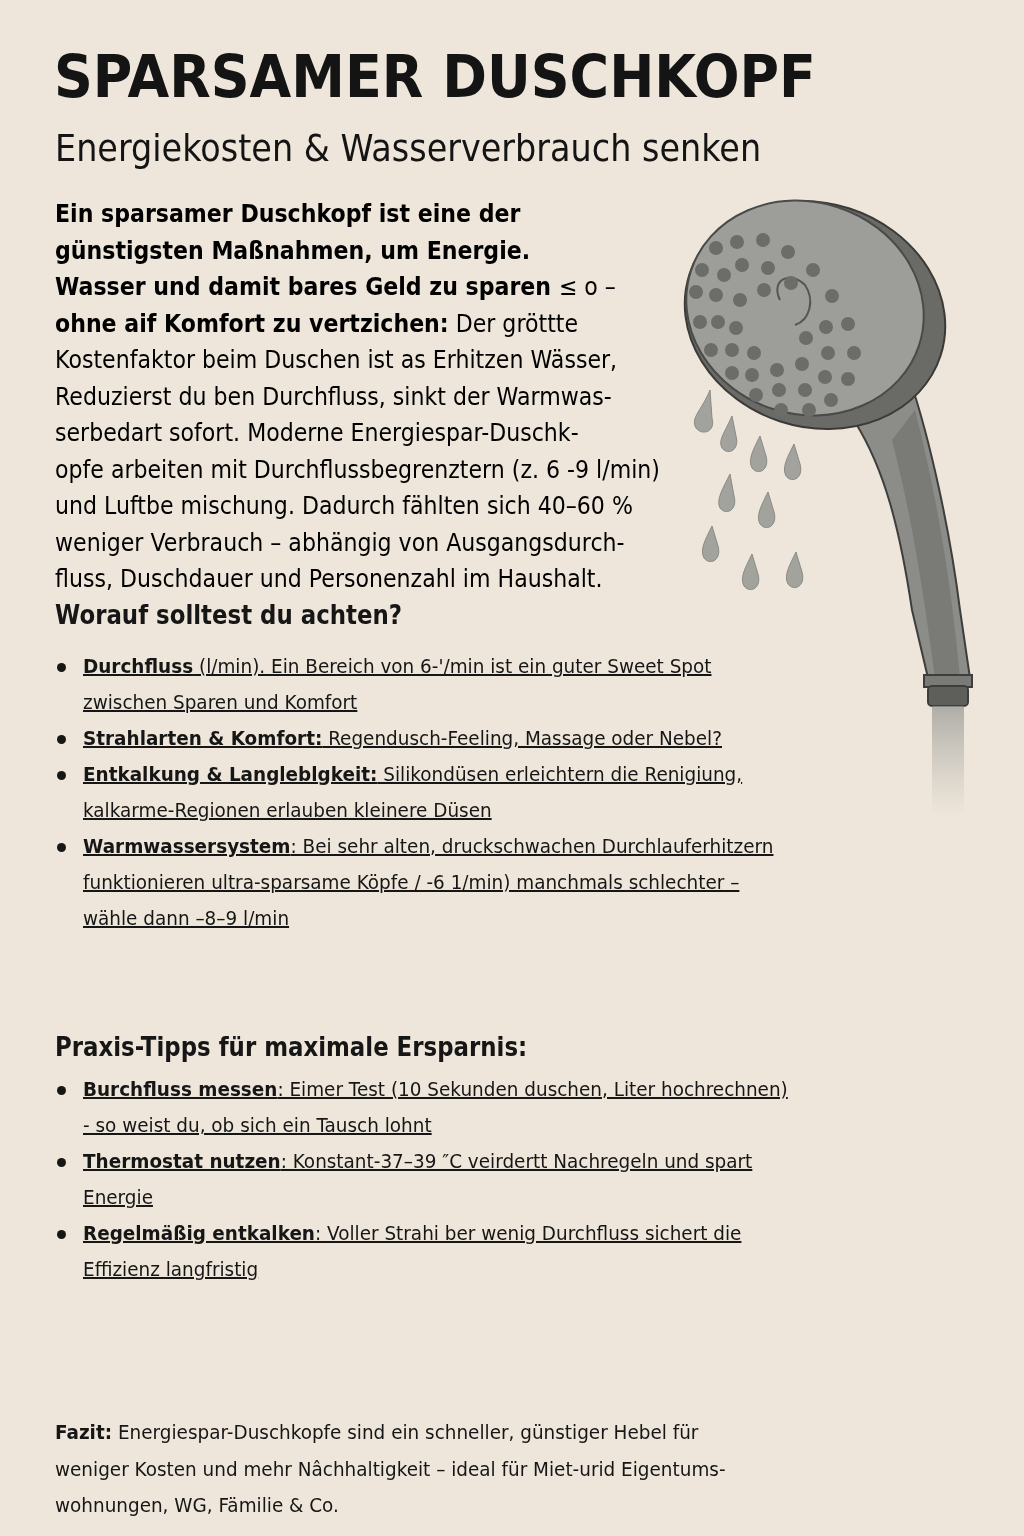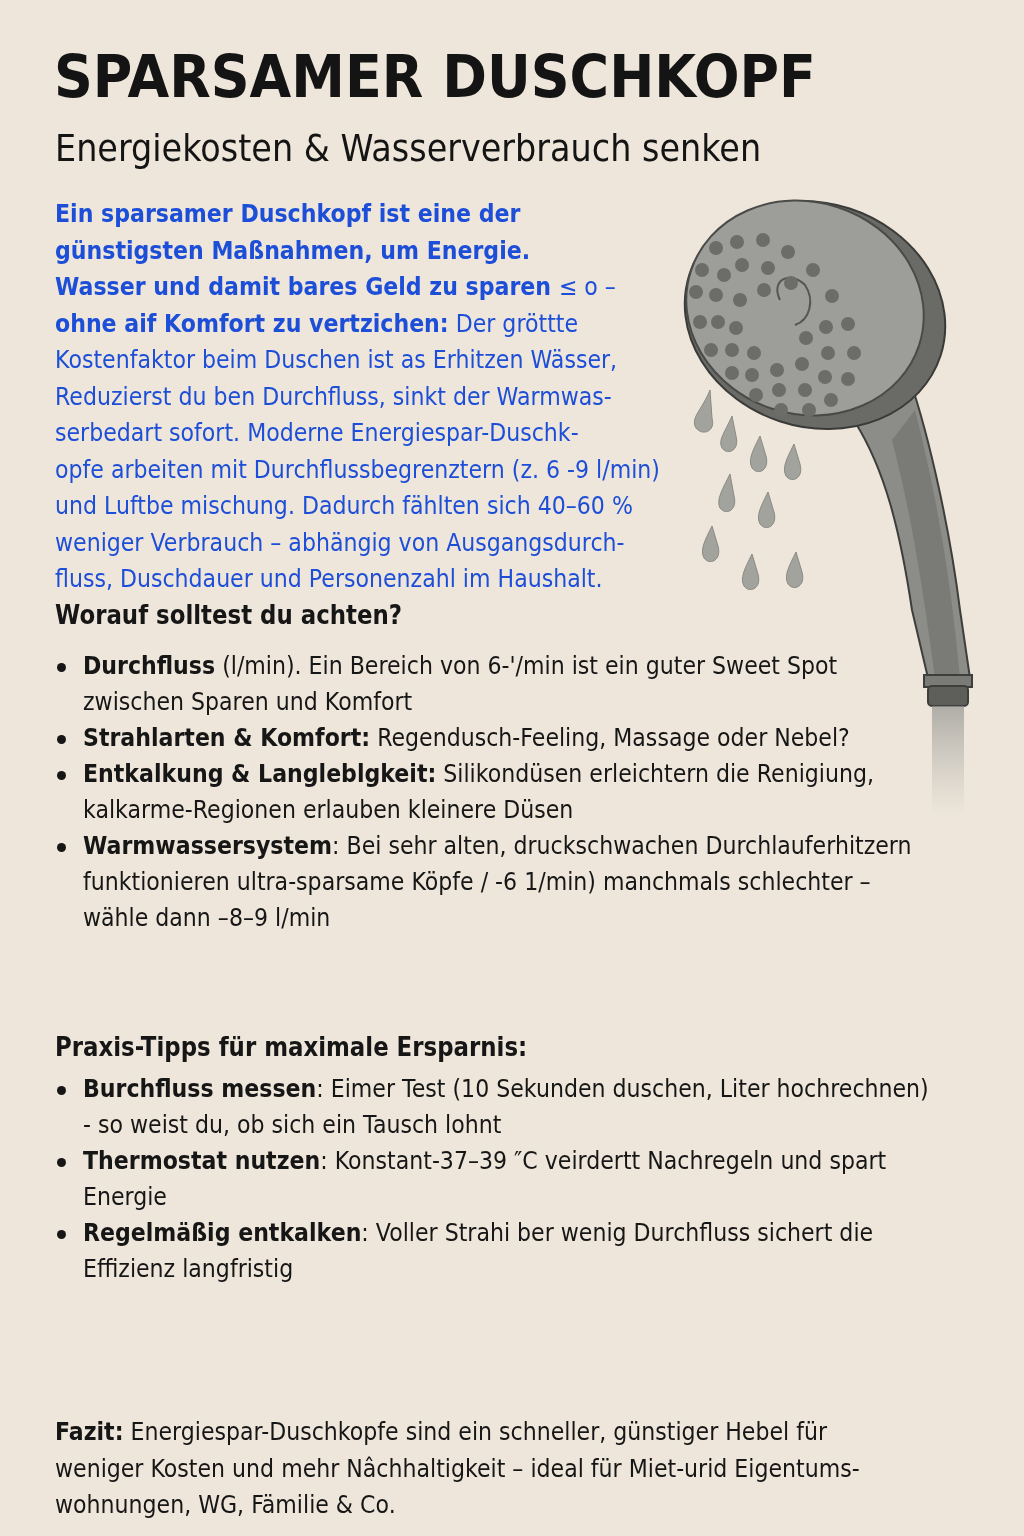--- a/index.html
+++ b/index.html
@@ -17,38 +17,38 @@
     line-height: 70px; white-space: nowrap; color: #141414;
     transform: scaleX(0.93); transform-origin: left top;
   }
   .subtitle {
     position: absolute; left: 55px; top: 122px;
     font-size: 38px; line-height: 52px; white-space: nowrap; color: #141414;
     transform: scaleX(0.88); transform-origin: left top;
   }
   .intro {
     position: absolute; left: 55px; top: 196px; width: 720px;
-    font-size: 24px; line-height: 36.5px; color: #1d4ed8;
+    font-size: 24px; line-height: 36.5px; color: #000000;
   }
   .intro .ln { display: block; white-space: nowrap; transform: scaleX(0.92); transform-origin: left top; }
   .b { font-weight: bold; }
   .h2 {
     position: absolute; left: 55px; font-size: 26px; font-weight: bold;
     white-space: nowrap; transform: scaleX(0.88); transform-origin: left top;
   }
   .list { position: absolute; left: 55px; width: 960px; margin: 0; padding: 0; list-style: none; }
-  .list li { position: relative; padding-left: 28px; font-size: 24px; line-height: 36px; }
+  .list li { position: relative; padding-left: 28px; font-size: 20px; line-height: 36px; text-decoration: underline; }
   .list li .ln { display: block; white-space: nowrap; transform: scaleX(0.92); transform-origin: left top; }
   .bullet {
     position: absolute; left: 2px; top: 15px; width: 9px; height: 9px;
     border-radius: 50%; background: #161616;
   }
   .fazit {
     position: absolute; left: 55px; top: 1414px; width: 940px;
-    font-size: 24px; line-height: 36.5px;
+    font-size: 20px; line-height: 36.5px;
   }
   .fazit .ln { display: block; white-space: nowrap; transform: scaleX(0.92); transform-origin: left top; }
   .illus { position: absolute; left: 660px; top: 190px; width: 364px; height: 640px; }
 </style>
 </head>
 <body>
 
 <div class="page">
 
   <div class="title">SPARSAMER DUSCHKOPF</div>

